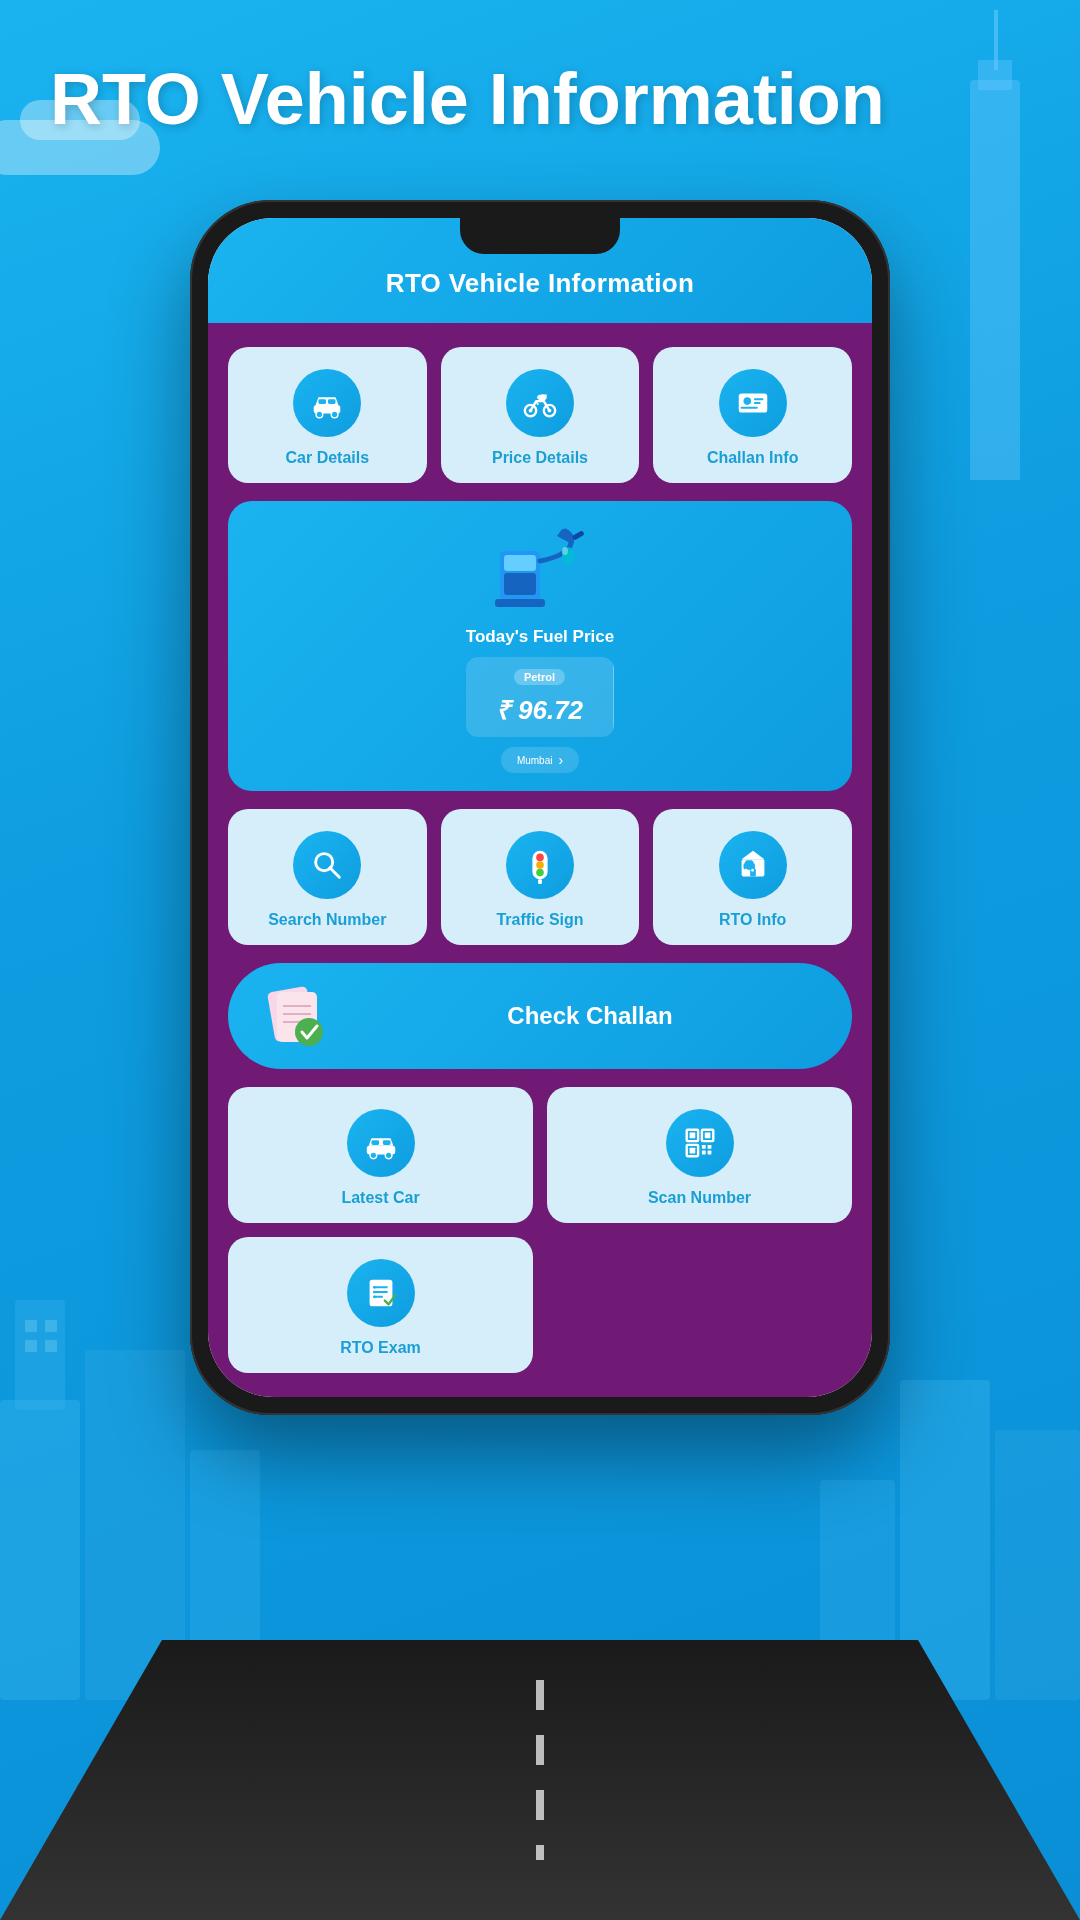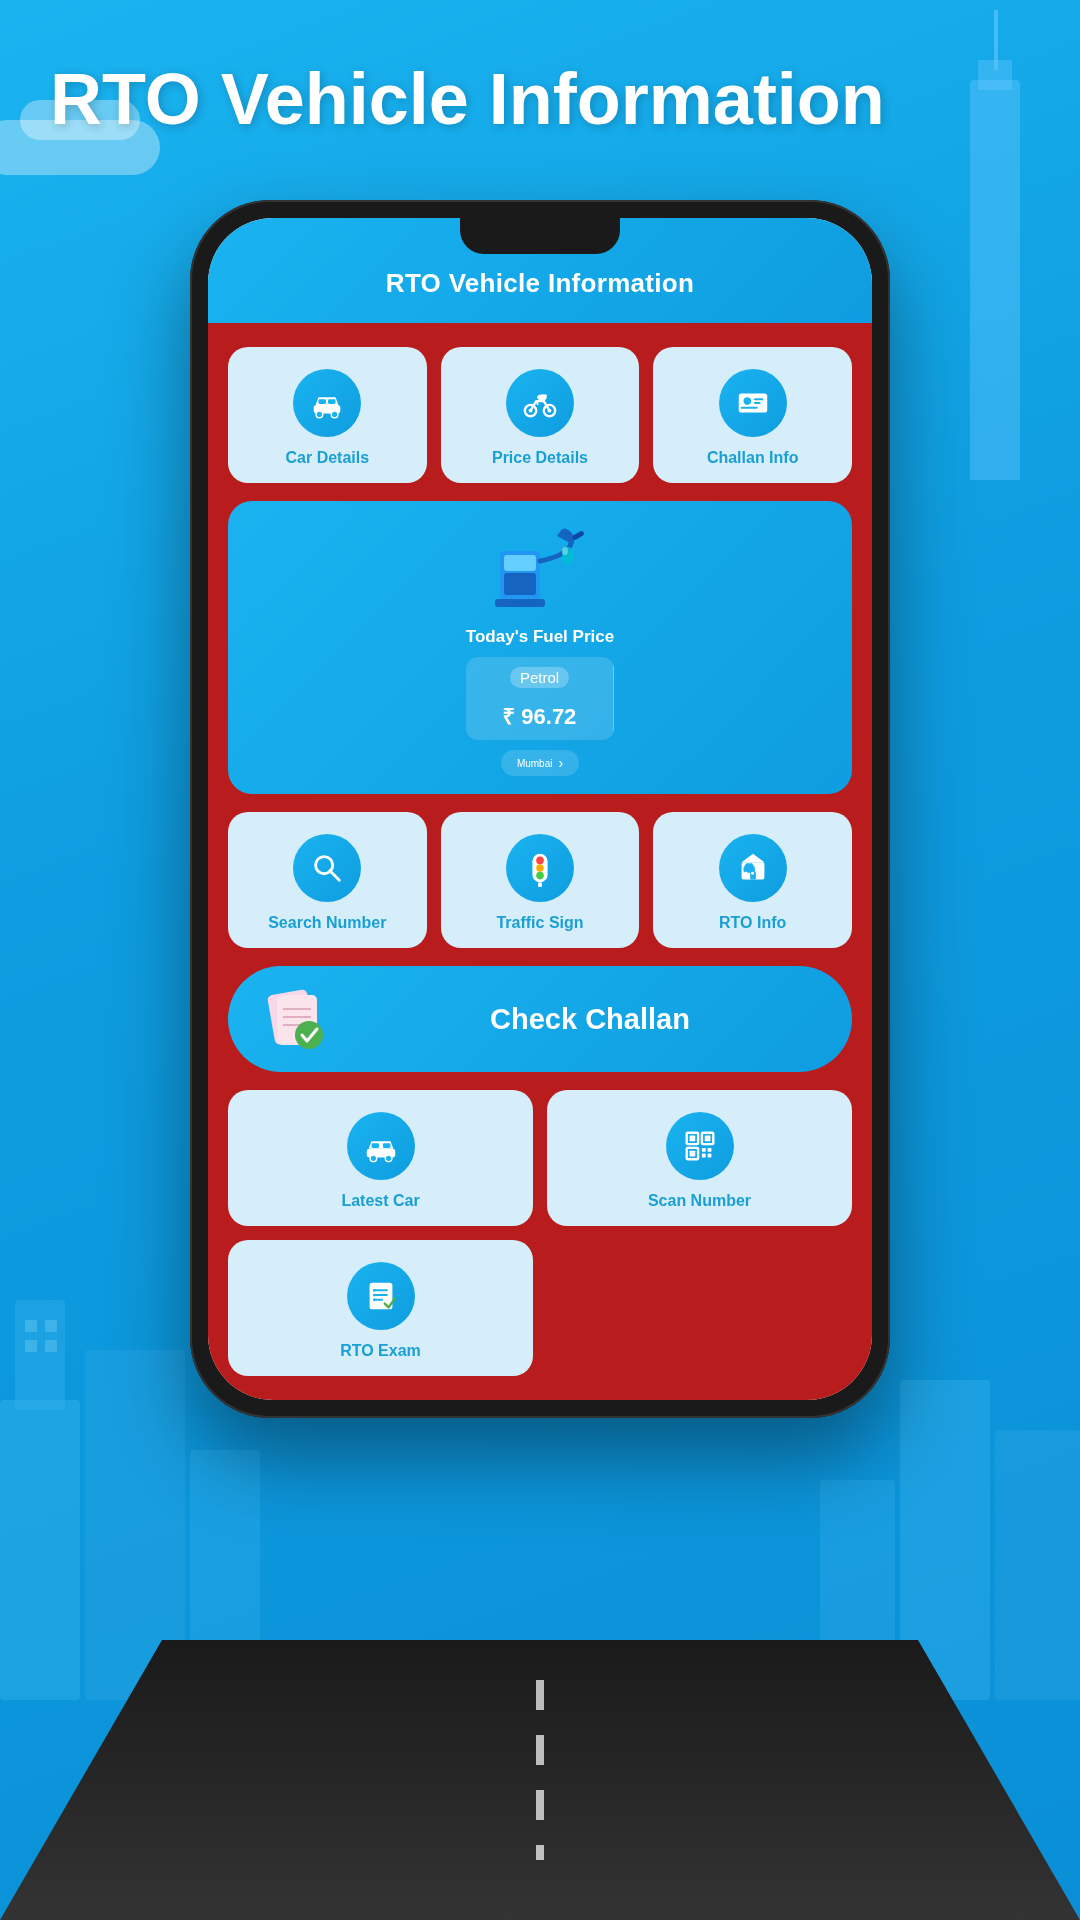--- a/index.html
+++ b/index.html
@@ -101,21 +101,21 @@
 
     .app-header-title {
       color: white;
       font-size: 26px;
       font-weight: 700;
       letter-spacing: 0.3px;
     }
 
     
     .app-body {
-      background: #b91c1c;
+      background: #701a75;
       padding: 24px 20px;
     }
 
     
     .grid-3 {
       display: grid;
       grid-template-columns: repeat(3, 1fr);
       gap: 14px;
       margin-bottom: 18px;
     }
@@ -207,31 +207,32 @@
     }
 
     .fuel-price-item:first-child {
       border-right: 1px solid rgba(255,255,255,0.3);
     }
 
     .fuel-type-badge {
       display: inline-block;
       background: rgba(255,255,255,0.25);
       color: white;
-      font-size: 15px;
-      font-weight: 400;
+      font-size: 11px;
+      font-weight: 700;
       padding: 2px 10px;
       border-radius: 20px;
-      margin-bottom: 12px;
+      margin-bottom: 6px;
     }
 
     .fuel-price-value {
       color: white;
-      font-size: 22px;
+      font-size: 26px;
       font-weight: 800;
+      font-style: italic;
     }
 
     .fuel-city-row {
       display: flex;
       align-items: center;
       justify-content: center;
       gap: 6px;
       background: rgba(255,255,255,0.15);
       border-radius: 20px;
       padding: 5px 16px;
@@ -274,21 +275,21 @@
       height: 70px;
       flex-shrink: 0;
       display: flex;
       align-items: center;
       justify-content: center;
       position: relative;
     }
 
     .challan-label {
       color: white;
-      font-size: 29px;
+      font-size: 24px;
       font-weight: 700;
       flex: 1;
       text-align: center;
     }
 
     
     .bottom-grid {
       display: grid;
       grid-template-columns: repeat(2, 1fr);
       gap: 14px;

